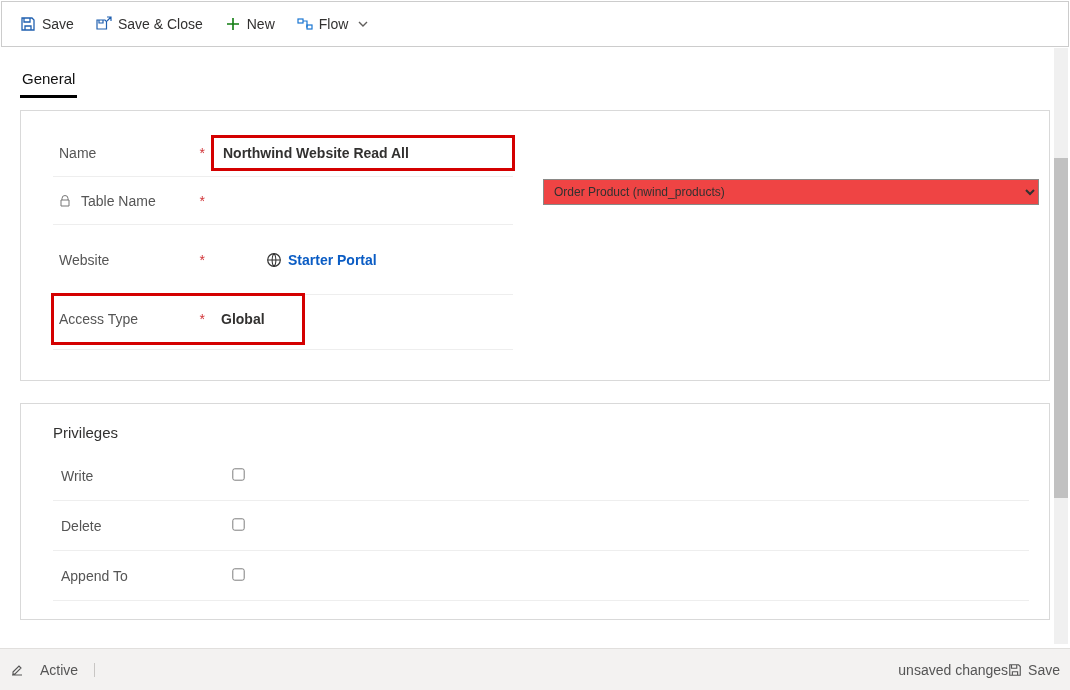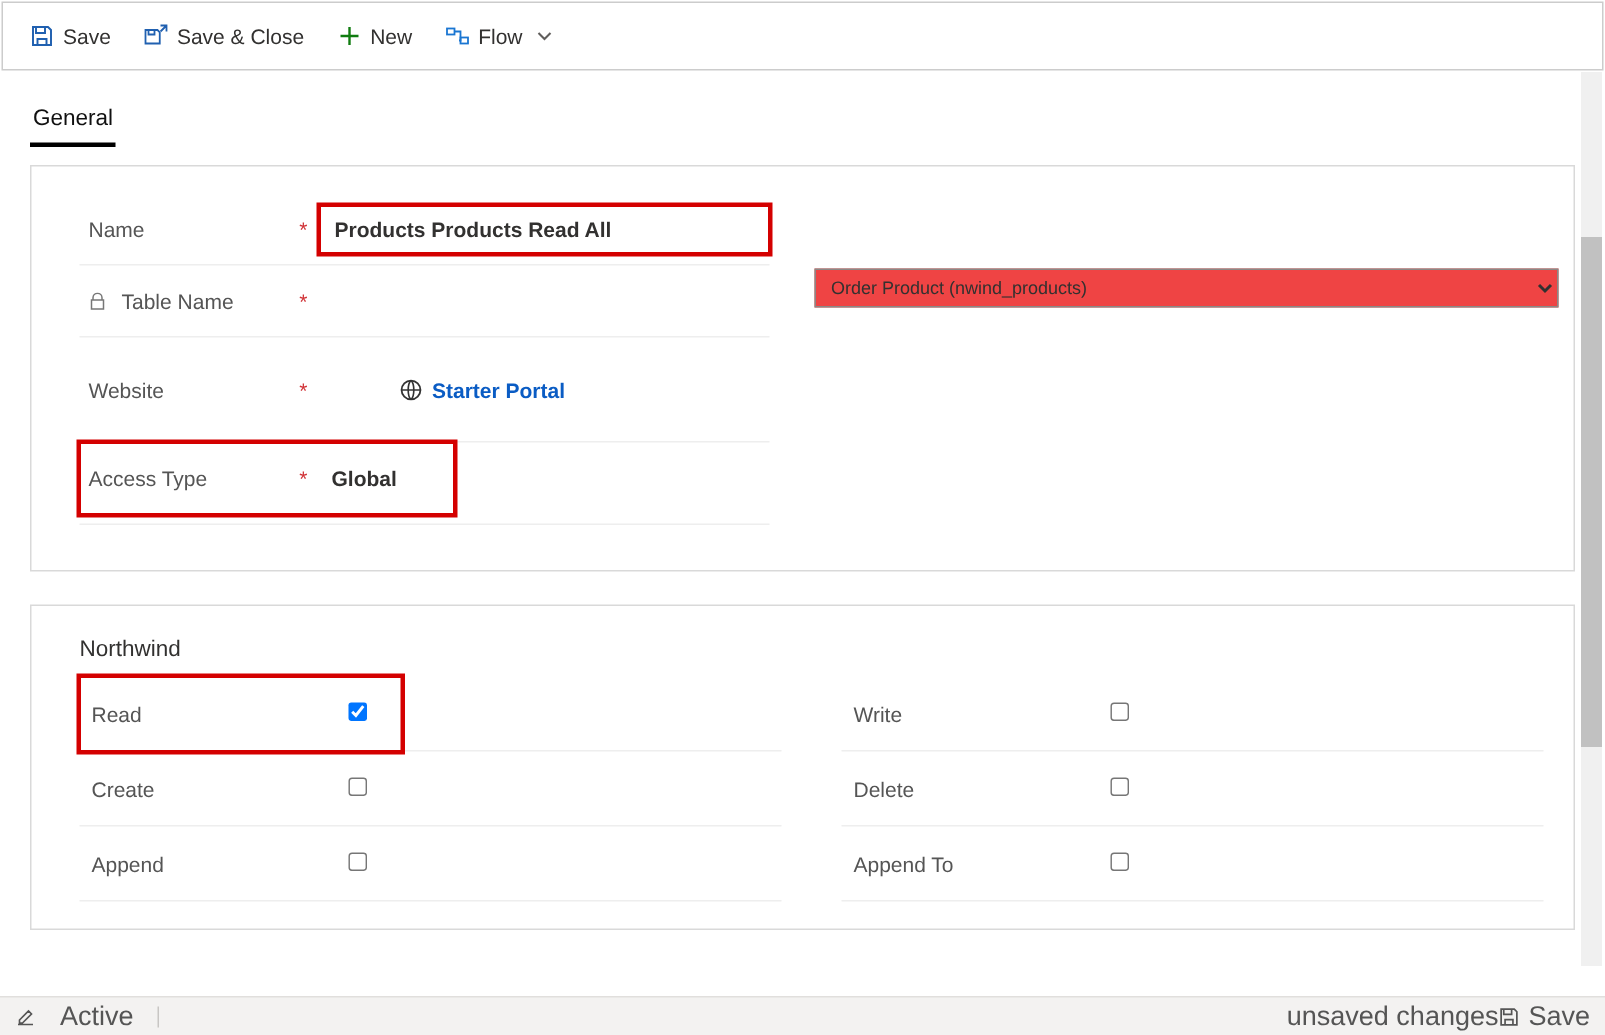--- a/index.html
+++ b/index.html
@@ -39,21 +39,21 @@
   .section-title { font-size: 15px; color: #323130; padding: 2px 0 10px 10px; }
 
   .privileges-grid { display: flex; gap: 40px; padding: 0 10px; }
   .priv-col { flex: 1; }
   .priv-row { display: flex; align-items: center; border-bottom: 1px solid #eee; height: 50px; }
   .priv-label { width: 170px; font-size: 14px; color: #555; padding-left: 8px; }
   .priv-check { width: 30px; text-align: center; }
   .priv-check input { transform: scale(0.95); }
 
   
-  .status-bar { position: absolute; left: 0; right: 0; bottom: 0; height: 26px; background: #f3f2f1; border-top: 1px solid #e1dfdd; display: flex; align-items: center; padding: 0 10px; font-size: 18px; color: #555; justify-content: space-between; }
+  .status-bar { position: absolute; left: 0; right: 0; bottom: 0; height: 42px; background: #f3f2f1; border-top: 1px solid #e1dfdd; display: flex; align-items: center; padding: 0 10px; font-size: 14px; color: #555; justify-content: space-between; }
   .status-left { display: flex; align-items: center; gap: 16px; }
   .status-divider { width: 1px; height: 14px; background: #c8c6c4; }
   .status-right { margin-left: auto; display: flex; align-items: center; gap: 0; }
   .status-save { display: inline-flex; align-items: center; gap: 6px; cursor: pointer; }
 
   
   .fake-scroll { position: absolute; right: 2px; top: 48px; width: 14px; height: 596px; background: #f0f0f0; }
   .fake-scroll-thumb { position: absolute; right: 0; top: 110px; width: 14px; height: 340px; background: #c1c1c1; }
 
   
@@ -113,21 +113,21 @@
 
   <div class="form-card">
     <div class="two-col-top">
       <div class="left-col">
 
         <div class="field-row inner">
           <div class="field-label-wrap">
             <span>Name</span>
             <span class="field-required">*</span>
           </div>
-          <div class="field-value-wrap bold redbox" style="padding:8px 10px;">Products Products Read All</div>
+          <div class="field-value-wrap bold redbox" style="padding:8px 10px;">Northwind Website Read All</div>
         </div>
 
         <div class="field-row inner" style="justify-content:flex-start;">
           <div class="field-label-wrap">
             <span style="margin-right:4px;">
               <svg width="12" height="12" viewBox="0 0 12 12">
                   <path fill="none" stroke="#777" stroke-width="1" d="M3 5V3.5a3 3 0 016 0V5 M2 5h8v6H2z"></path>
                 </svg>
             </span>
             <span>Table Name</span>
@@ -162,37 +162,22 @@
       </div>
       <div class="right-col">
         <select class="lookup-select">
           <option>Order Product (nwind_products)</option>
         </select>
       </div>
     </div>
   </div>
 
   <div class="form-card" style="padding-bottom:18px;">
-    <div class="section-title">Northwind</div>
+    <div class="section-title">Privileges</div>
     <div class="privileges-grid">
-      <div class="priv-col">
-        <div class="priv-row redbox" style="width:215px;">
-          <div class="priv-label">Read</div>
-          <div class="priv-check"><input type="checkbox" checked="" style=""></div>
-        </div>
-        <div style="border-bottom:1px solid #eee; margin-top:-1px;"></div>
-        <div class="priv-row">
-          <div class="priv-label">Create</div>
-          <div class="priv-check"><input type="checkbox" style=""></div>
-        </div>
-        <div class="priv-row">
-          <div class="priv-label">Append</div>
-          <div class="priv-check"><input type="checkbox" style=""></div>
-        </div>
-      </div>
       <div class="priv-col">
         <div class="priv-row">
           <div class="priv-label">Write</div>
           <div class="priv-check"><input type="checkbox" style=""></div>
         </div>
         <div class="priv-row">
           <div class="priv-label">Delete</div>
           <div class="priv-check"><input type="checkbox" style=""></div>
         </div>
         <div class="priv-row">

